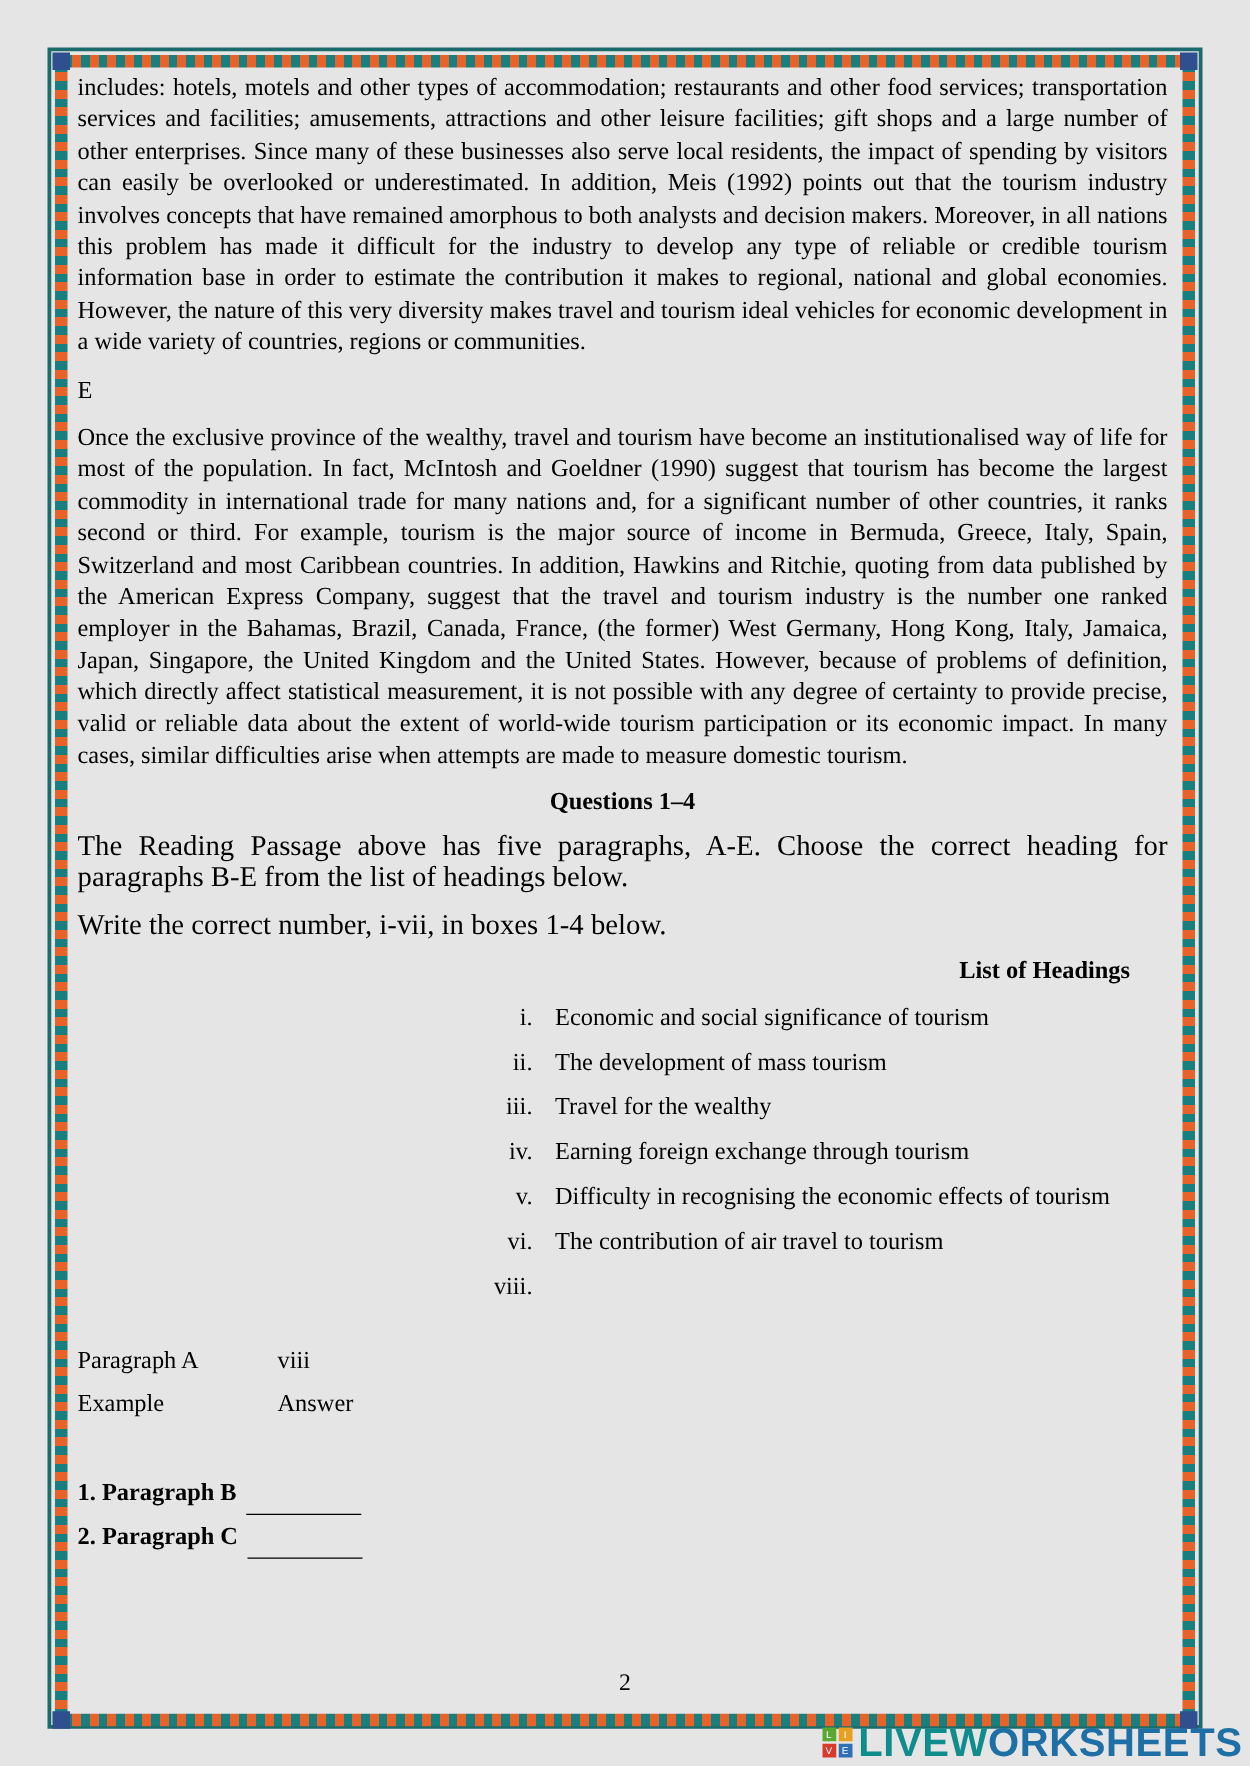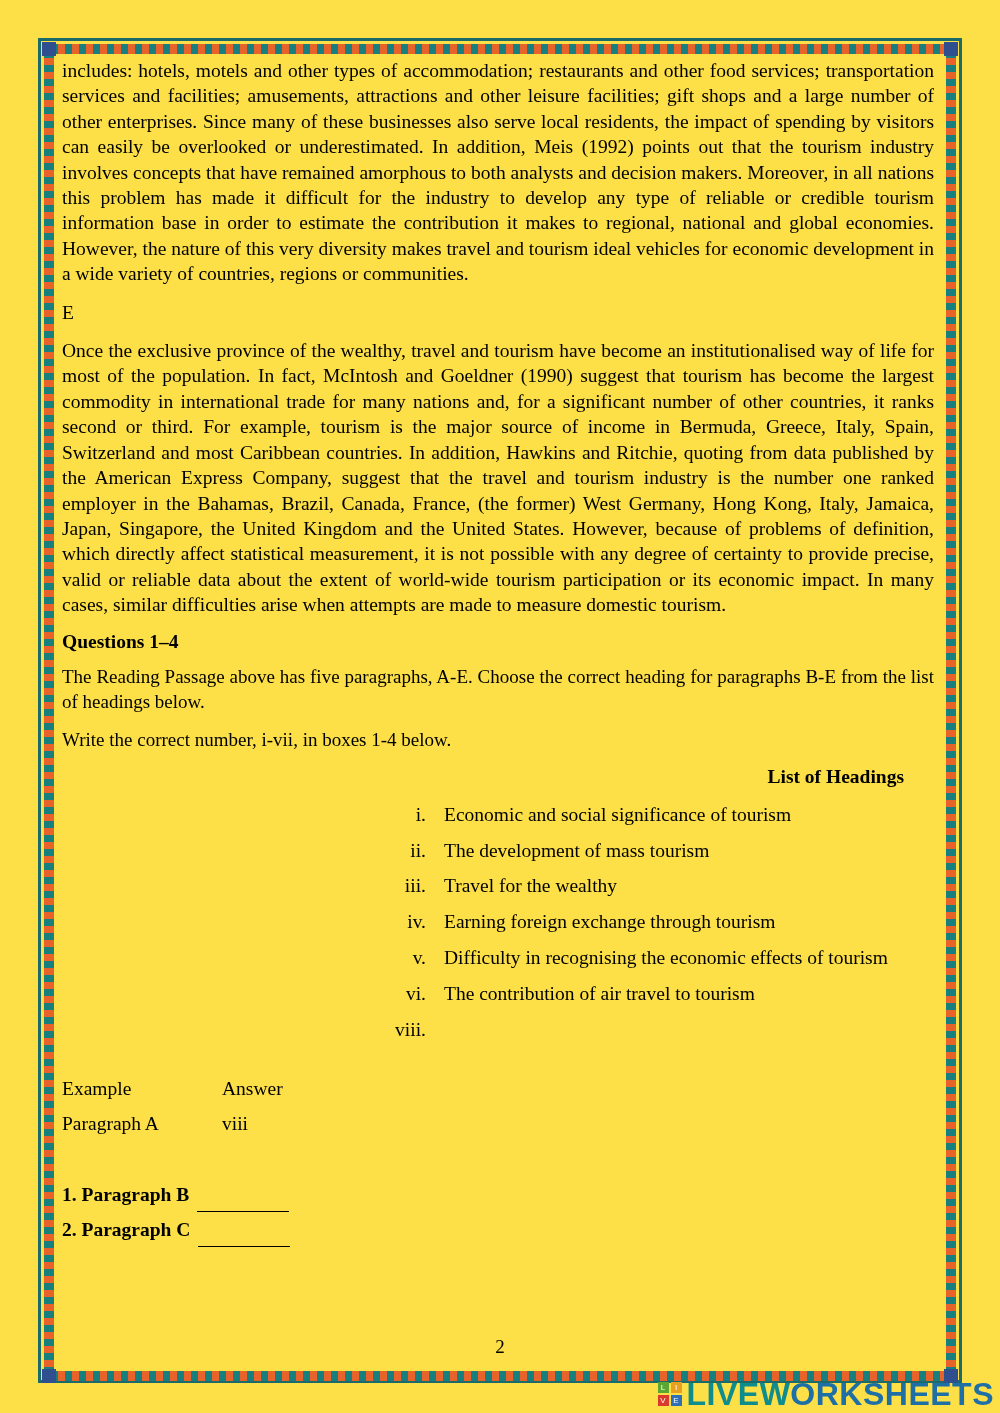--- a/index.html
+++ b/index.html
@@ -13,21 +13,21 @@
     font-family: "Liberation Serif", serif;
     overflow: hidden;
   }
 
   
   .page {
     position: relative;
     width: 1000px;
     height: 1413px;
     box-sizing: border-box;
-    background: #fde047;
+    background: #e5e5e5;
   }
   .border-frame {
     position: absolute;
     left: 38px;
     top: 38px;
     right: 38px;
     bottom: 30px;
     border: 3px solid #1b6b6b;
     box-sizing: border-box;
   }
@@ -80,23 +80,24 @@
   }
   .letter-label {
     font-size: 19.5px;
     line-height: 25.4px;
     margin: 0 0 13px 0;
   }
   .q-heading {
     font-size: 19.5px;
     font-weight: bold;
     margin: 6px 0 11px 0;
+    text-align: center;
   }
   .plain {
-    font-size: 19px;
+    font-size: 23px;
     line-height: 25.4px;
     margin: 0 0 13px 0;
     text-align: justify;
   }
   .headings-title {
     font-size: 19.5px;
     font-weight: bold;
     text-align: right;
     margin: 6px 0 9px 0;
     padding-right: 30px;
@@ -253,26 +254,26 @@
         <span class="hnum">vi.</span>
         <span class="htext">The contribution of air travel to tourism</span>
       </li>
       <li>
         <span class="hnum">viii.</span>
       </li>
     </ul>
 
     <div class="example-block">
       <div class="example-row">
+        <span class="col1">Paragraph A</span>
+        <span class="col2">viii</span>
+      </div>
+      <div class="example-row">
         <span class="col1">Example</span>
         <span class="col2">Answer</span>
-      </div>
-      <div class="example-row">
-        <span class="col1">Paragraph A</span>
-        <span class="col2">viii</span>
       </div>
     </div>
 
     <div class="answers">
       <div class="answer-row">
         <span class="alabel">1. Paragraph B</span>
         <span class="answer-blank"></span>
       </div>
       <div class="answer-row">
         <span class="alabel">2. Paragraph C</span>

